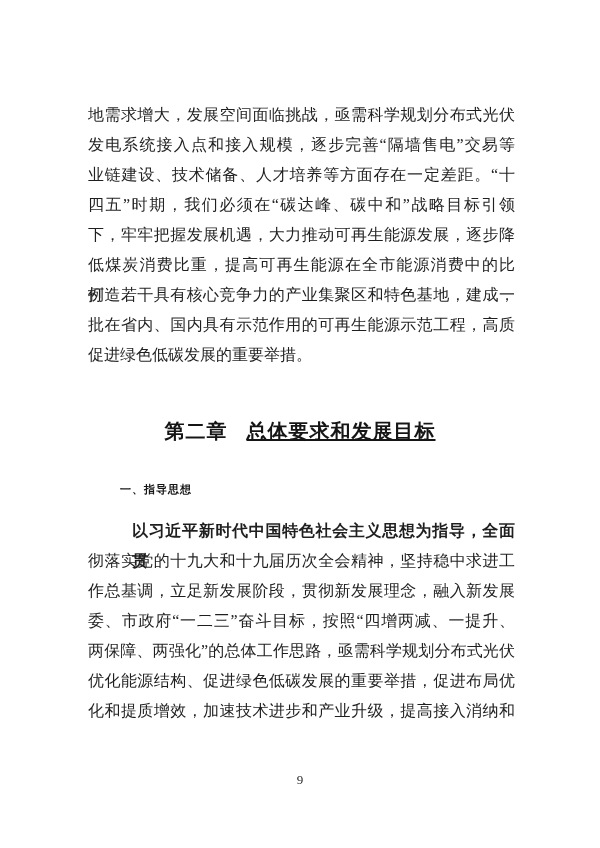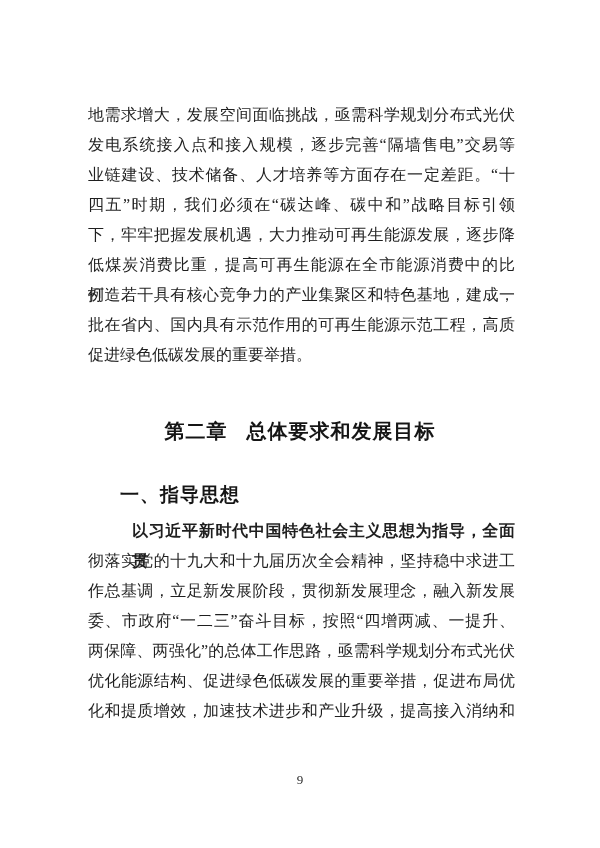--- a/index.html
+++ b/index.html
@@ -46,28 +46,29 @@
     right: 0;
     text-align: center;
     font-family: "Liberation Sans", sans-serif;
     font-weight: bold;
     font-size: 20px;
     letter-spacing: 1px;
     color: #151515;
   }
   .chapter-heading .chapter-title {
     margin-left: 19px;
+    text-decoration: underline;
   }
   .section-heading {
     position: absolute;
     top: 482px;
     left: 120px;
     font-family: Liberation Serif, serif;
     font-weight: bold;
-    font-size: 19px;
+    font-size: 11px;
     letter-spacing: 1px;
     color: #151515;
   }
   .page-number {
     position: absolute;
     top: 772px;
     left: 0;
     right: 0;
     text-align: center;
     font-family: "Liberation Serif", serif;

